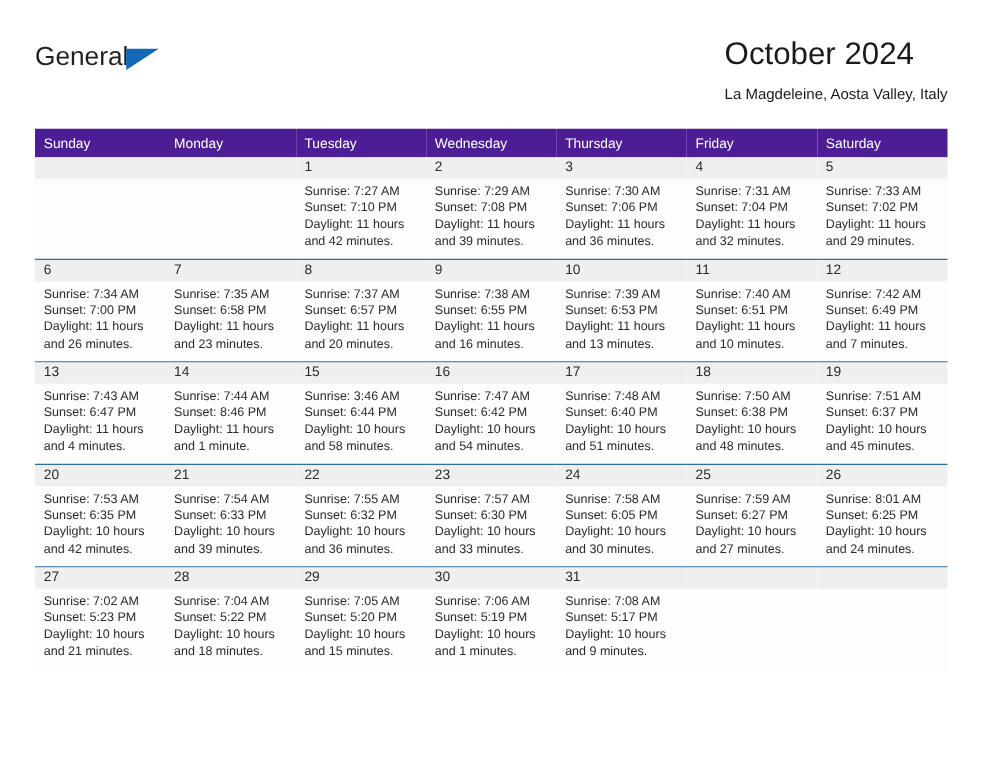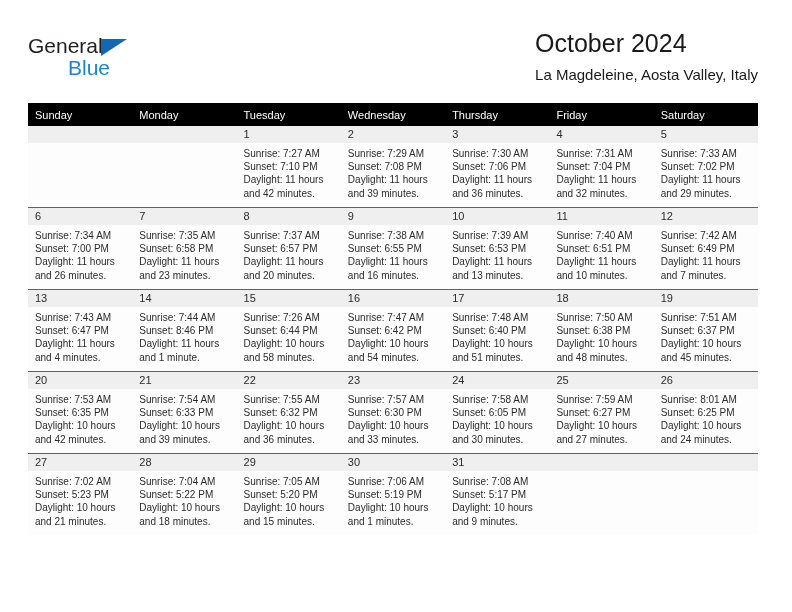--- a/index.html
+++ b/index.html
@@ -77,41 +77,41 @@
   }
   .cal-title {
     font-size: 25px;
     color: #1a1a1a;
     line-height: 30px;
     font-weight: normal;
     margin: 0;
     white-space: nowrap;
   }
   .cal-subtitle {
-    font-size: 15px;
+    font-size: 12px;
     color: #1a1a1a;
     line-height: 18px;
     margin: 8px 0 0 0;
     white-space: nowrap;
   }
 
   
   .calendar {
     position: absolute;
     left: 28px;
     top: 103px;
     width: 730px;
   }
   table.cal {
     width: 730px;
     border-collapse: collapse;
     table-layout: fixed;
   }
   table.cal th {
-    background: #000000;
+    background: #4c1d95;
     color: #ffffff;
     font-size: 11px;
     font-weight: normal;
     text-align: left;
     padding: 5px 0 5px 7px;
     height: 13px;
     vertical-align: middle;
     border: none;
   }
   table.cal td {
@@ -155,23 +155,20 @@
 <body>
 
 <div class="page">
 
   <div class="header">
 
     <div class="logo">
       <div class="logo-row1">
         <span class="logo-general">General</span>
         <span class="logo-tri"></span>
-      </div>
-      <div class="logo-row2">
-        <span class="logo-blue">Blue</span>
       </div>
     </div>
 
     <div class="title-block">
       <h1 class="cal-title">October 2024</h1>
       <p class="cal-subtitle">La Magdeleine, Aosta Valley, Italy</p>
     </div>
 
   </div>
 
@@ -355,21 +352,21 @@
                   <div>Sunset: 8:46 PM</div>
                   <div>Daylight: 11 hours</div>
                   <div>and 1 minute.</div>
                 </div>
               </div>
             </td>
             <td>
               <div class="cell-inner">
                 <div class="daynum-band">15</div>
                 <div class="cell-body">
-                  <div>Sunrise: 7:26 AM</div>
+                  <div>Sunrise: 3:46 AM</div>
                   <div>Sunset: 6:44 PM</div>
                   <div>Daylight: 10 hours</div>
                   <div>and 58 minutes.</div>
                 </div>
               </div>
             </td>
             <td>
               <div class="cell-inner">
                 <div class="daynum-band">16</div>
                 <div class="cell-body">

